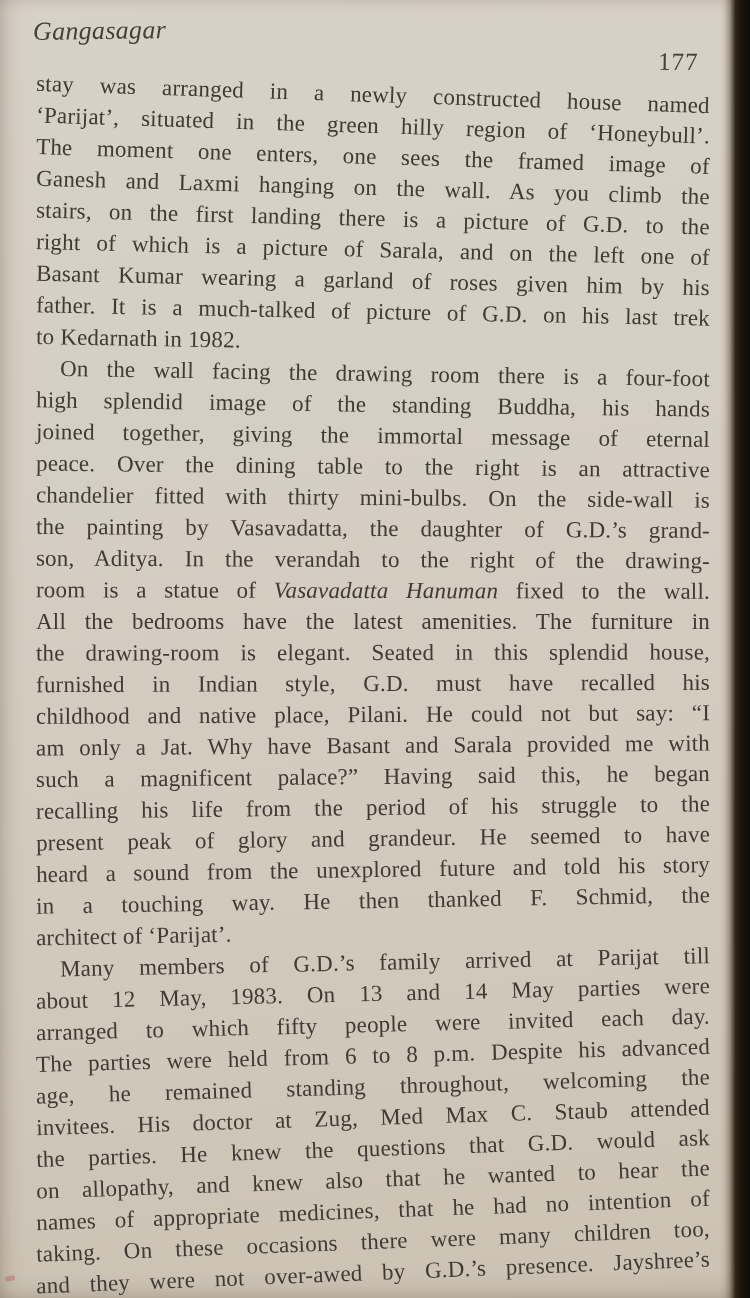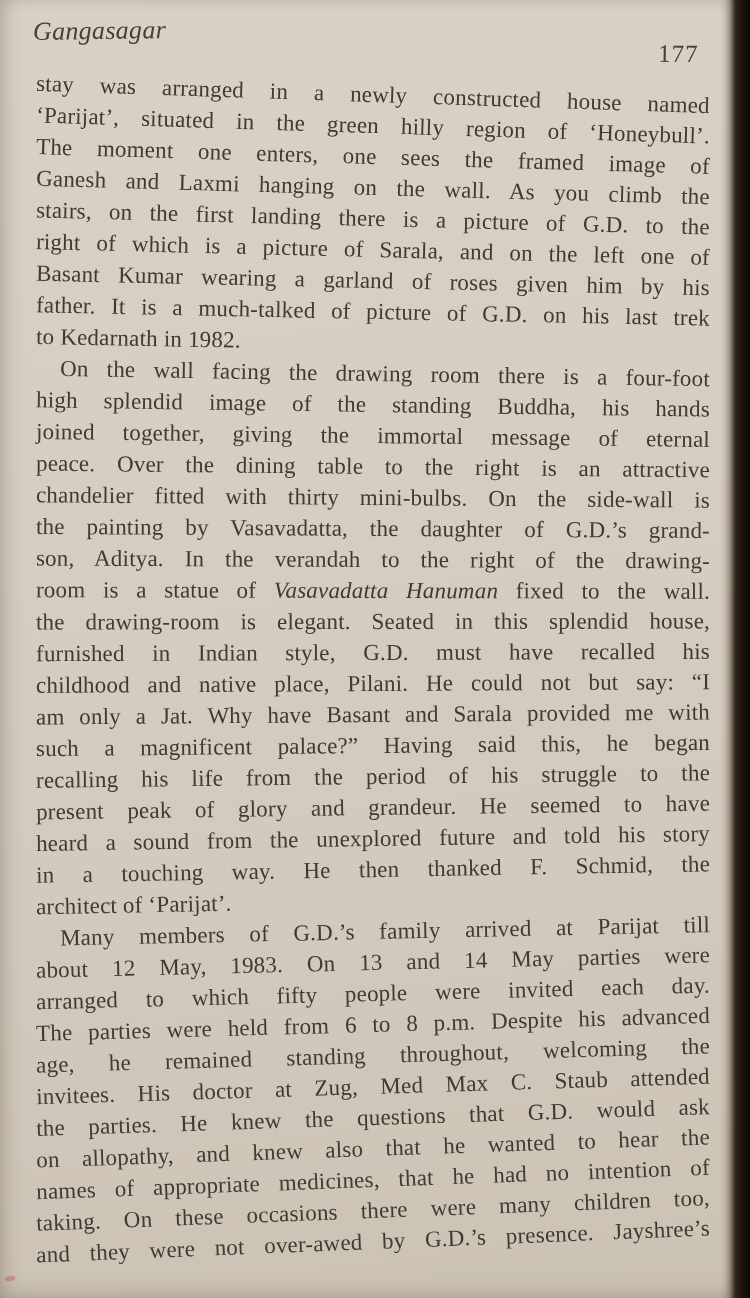--- a/index.html
+++ b/index.html
@@ -21,21 +21,21 @@
     background: linear-gradient(to left,
       #0d0a06 0%, #1b140d 28%, #2e2418 48%,
       rgba(90,74,58,0.45) 68%, rgba(120,104,86,0.15) 84%, rgba(120,104,86,0) 100%);
   }
   #running-header {
     position: absolute; top: 16px; left: 33px;
     font-style: italic; font-size: 26px; letter-spacing: 0.3px;
     transform: rotate(-0.8deg); color: #45403a;
   }
   #page-number {
-    position: absolute; top: 40px; right: 52px;
+    position: absolute; top: 48px; right: 52px;
     font-size: 25px; letter-spacing: 1px;
     transform: rotate(0.8deg); color: #45403a;
   }
   #page-body {
     position: absolute; top: 79px; left: 0; right: 0;
     padding: 0 40px 0 36px;
   }
   .para { margin: 0; }
   .line {
     height: 31px; line-height: 31px;
@@ -75,20 +75,21 @@
       </div>
       <div class="para">
         <div class="line indent" style="transform: rotate(0.91deg);">On the wall facing the drawing room there is a four-foot</div>
         <div class="line" style="transform: rotate(0.79deg);">high splendid image of the standing Buddha, his hands</div>
         <div class="line" style="transform: rotate(0.68deg);">joined together, giving the immortal message of eternal</div>
         <div class="line" style="transform: rotate(0.57deg);">peace. Over the dining table to the right is an attractive</div>
         <div class="line" style="transform: rotate(0.46deg);">chandelier fitted with thirty mini-bulbs. On the side-wall is</div>
         <div class="line" style="transform: rotate(0.35deg);">the painting by Vasavadatta, the daughter of G.D.’s grand-</div>
         <div class="line" style="transform: rotate(0.24deg);">son, Aditya. In the verandah to the right of the drawing-</div>
         <div class="line" style="transform: rotate(0.13deg);">room is a statue of <i>Vasavadatta Hanuman</i> fixed to the wall.</div>
+        <div class="line" style="transform: rotate(0.02deg);">All the bedrooms have the latest amenities. The furniture in</div>
         <div class="line" style="transform: rotate(-0.09deg);">the drawing-room is elegant. Seated in this splendid house,</div>
         <div class="line" style="transform: rotate(-0.2deg);">furnished in Indian style, G.D. must have recalled his</div>
         <div class="line" style="transform: rotate(-0.31deg);">childhood and native place, Pilani. He could not but say: “I</div>
         <div class="line" style="transform: rotate(-0.42deg);">am only a Jat. Why have Basant and Sarala provided me with</div>
         <div class="line" style="transform: rotate(-0.53deg);">such a magnificent palace?” Having said this, he began</div>
         <div class="line" style="transform: rotate(-0.64deg);">recalling his life from the period of his struggle to the</div>
         <div class="line" style="transform: rotate(-0.75deg);">present peak of glory and grandeur. He seemed to have</div>
         <div class="line" style="transform: rotate(-0.86deg);">heard a sound from the unexplored future and told his story</div>
         <div class="line" style="transform: rotate(-0.97deg);">in a touching way. He then thanked F. Schmid, the</div>
         <div class="line short" style="transform: rotate(-1.08deg);">architect of ‘Parijat’.</div>

